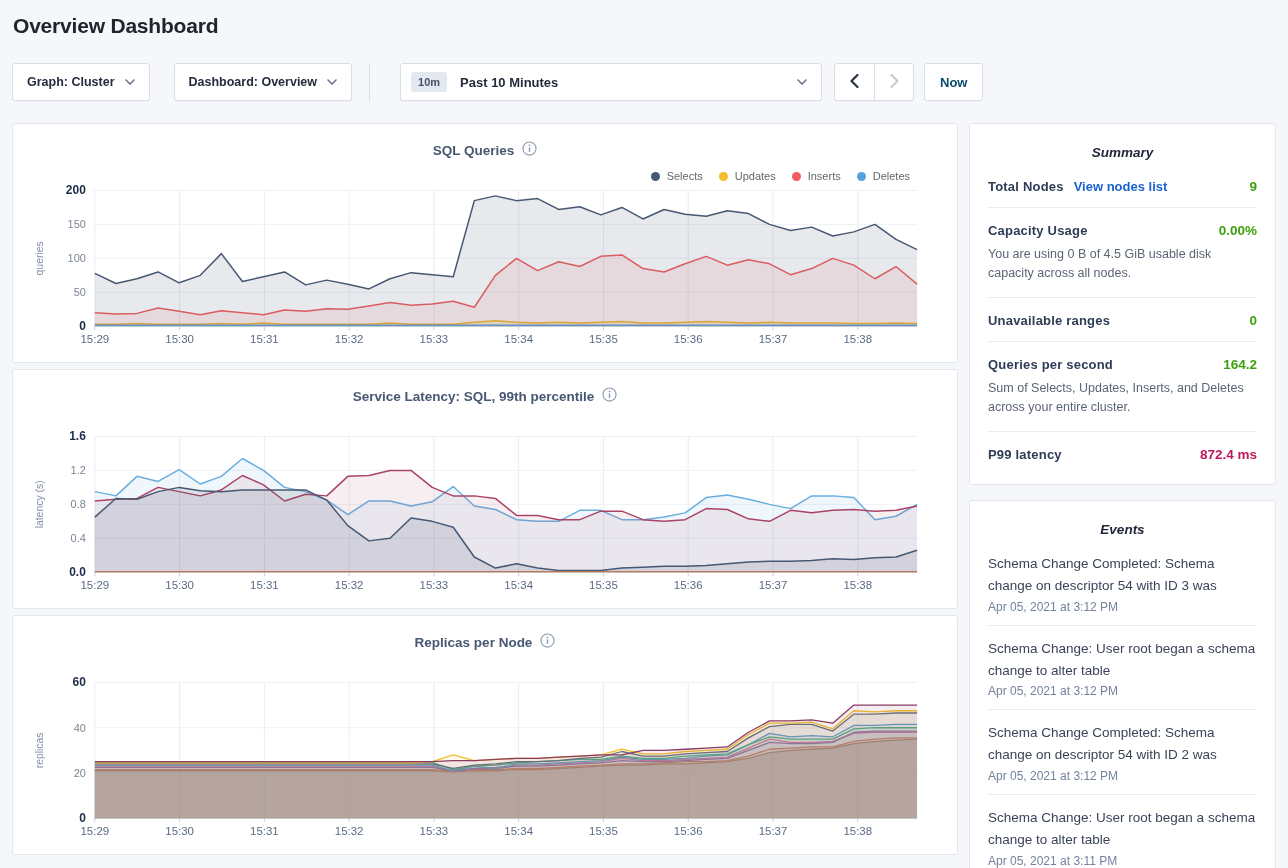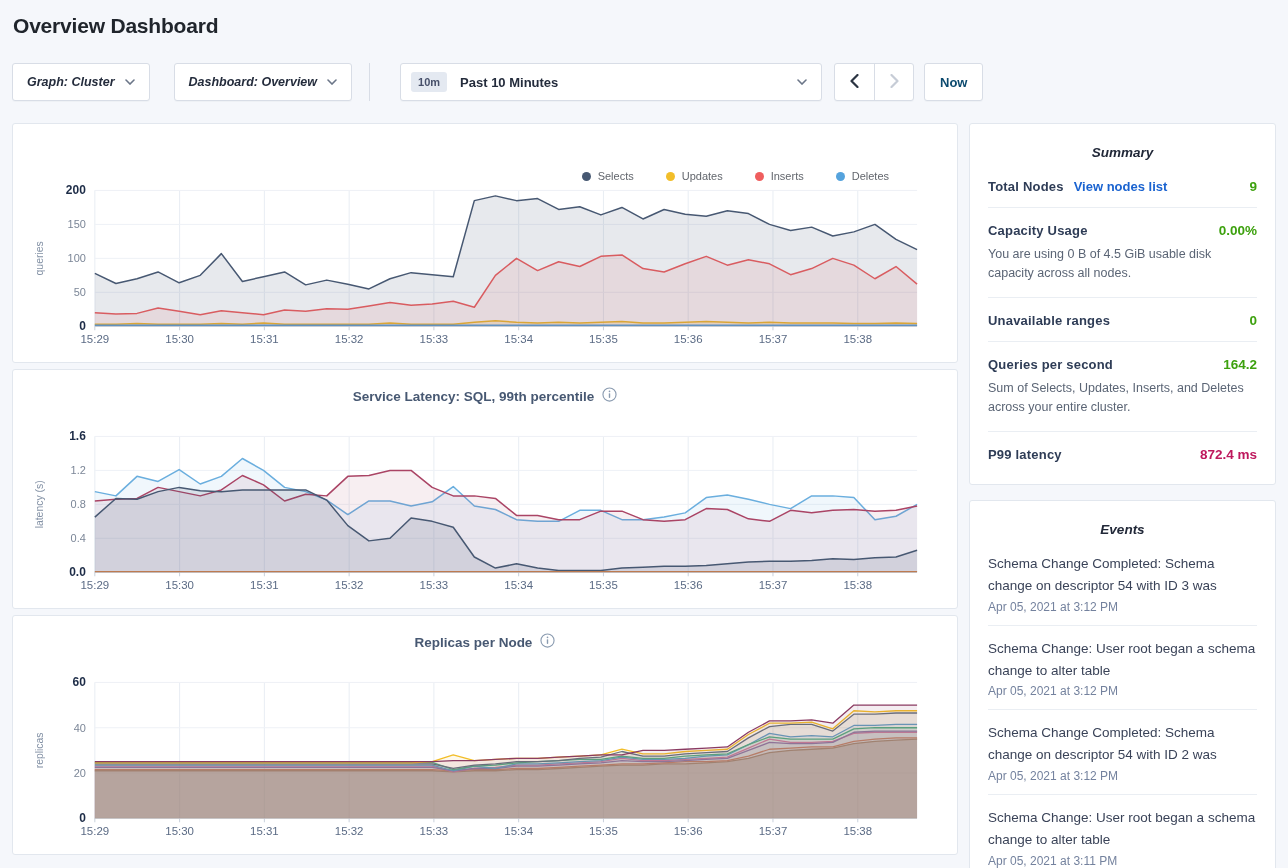--- a/index.html
+++ b/index.html
@@ -4,40 +4,40 @@
 <style>
   * { box-sizing: border-box; margin: 0; padding: 0; }
   html,body { width:1288px; height:868px; overflow:hidden; }
   body { background:#f5f7fb; font-family:"Liberation Sans", sans-serif; color:#242c3c; }
 
   .page-title { font-size:21px; font-weight:600; color:#20252c; margin:14px 0 0 13px; letter-spacing:-0.2px; }
 
   .toolbar { display:flex; align-items:center; margin:25px 12px 0 12px; height:38px; }
   .btn { background:#fff; border:1px solid #d8dde6; border-radius:3px; height:38px; display:flex; align-items:center;
          font-family:inherit; font-size:12.5px; font-weight:700; color:#242c3c; cursor:pointer; box-shadow:0 1px 1px rgba(40,50,70,0.03); }
-  .dd { padding:0 14px;font-style:italic; }
+  .dd { padding:0 14px; }
   .dd .chev { margin-left:10px; display:flex; }
   .dd-graph { margin-right:24px; }
   .vdiv { width:1px; height:38px; background:#d8dde6; margin:0 30px 0 17px; }
   .time-picker { width:422px; padding:0 14px 0 10px; }
   .time-badge { background:#e4e9f1; color:#47506a; border-radius:3px; font-size:11px; font-weight:700; padding:4px 7px; }
   .time-label { margin-left:13px; font-size:13px; }
   .time-picker .chev { margin-left:auto; display:flex; }
   .step-group { display:flex; margin-left:12px; border:1px solid #d8dde6; border-radius:3px; background:#fff; height:38px; box-shadow:0 1px 1px rgba(40,50,70,0.03); }
   .step-btn { width:39px; height:36px; background:transparent; border:none; display:flex; align-items:center; justify-content:center; cursor:pointer; }
   .step-btn + .step-btn { border-left:1px solid #d8dde6; }
   .now-btn { margin-left:10px; padding:0 15px; font-size:13px; color:#0c4a6e; }
 
   .content { display:flex; margin:22px 12px 0 12px; gap:11px; }
   .charts-col { width:946px; display:flex; flex-direction:column; gap:6px; }
   .chart-panel { position:relative; background:#fff; border:1px solid #e2e7ee; border-radius:3px; height:240px; }
   .chart-panel svg.plot { position:absolute; left:0; top:0; width:100%; height:100%; }
   .chart-head { position:absolute; top:17px; left:0; right:0; display:flex; justify-content:center; align-items:center; gap:8px; z-index:2; }
   .chart-title { font-size:13.5px; font-weight:700; color:#475872; }
-  .legend { position:absolute; top:46px; right:68px; display:flex; gap:32px; z-index:2;text-align:right; }
+  .legend { position:absolute; top:46px; right:47px; display:flex; gap:16px; z-index:2;text-align:right; }
   .legend-item { display:flex; align-items:center; gap:7px; font-size:11px; color:#62666d; cursor:pointer; }
   .legend-item .dot { width:9px; height:9px; border-radius:50%; display:inline-block; }
 
   .sidebar { width:307px; display:flex; flex-direction:column; gap:15px; }
   .side-panel { background:#fff; border:1px solid #e2e7ee; border-radius:3px; padding:0 18px; }
   .side-title { text-align:center; font-size:13.5px; font-weight:700; color:#212838; margin:21px 0 4px 0;font-style:italic; }
   .summary-panel { height:362px; overflow:hidden; }
   .sum-row { padding:15px 0 13px 0; border-bottom:1px solid #eaeef3; }
   .sum-row:last-child { border-bottom:none; }
   .sum-line { display:flex; align-items:baseline; }
@@ -96,20 +96,28 @@
           </svg></span>
     </button>
   </div>
   <button class="btn now-btn">Now</button>
 </div>
 
 <div class="content">
   <div class="charts-col">
 
     <div class="chart-panel">
+      <div class="chart-head">
+        <span class="chart-title">SQL Queries</span>
+        <span><svg width="15" height="15" viewBox="0 0 16 16">
+              <circle cx="8" cy="8" r="7" stroke="#8a9bb0" stroke-width="1.2" fill="none"></circle>
+              <circle cx="8" cy="4.6" r="0.9" fill="#8a9bb0"></circle>
+              <rect x="7.25" y="6.6" width="1.5" height="5" rx="0.7" fill="#8a9bb0"></rect>
+            </svg></span>
+      </div>
       <div class="legend">
         <span class="legend-item">
             <i class="dot" style="background: rgb(71, 88, 114);"></i>
             <span>Selects</span>
           </span>
         <span class="legend-item">
             <i class="dot" style="background: rgb(242, 190, 42);"></i>
             <span>Updates</span>
           </span>
         <span class="legend-item">

